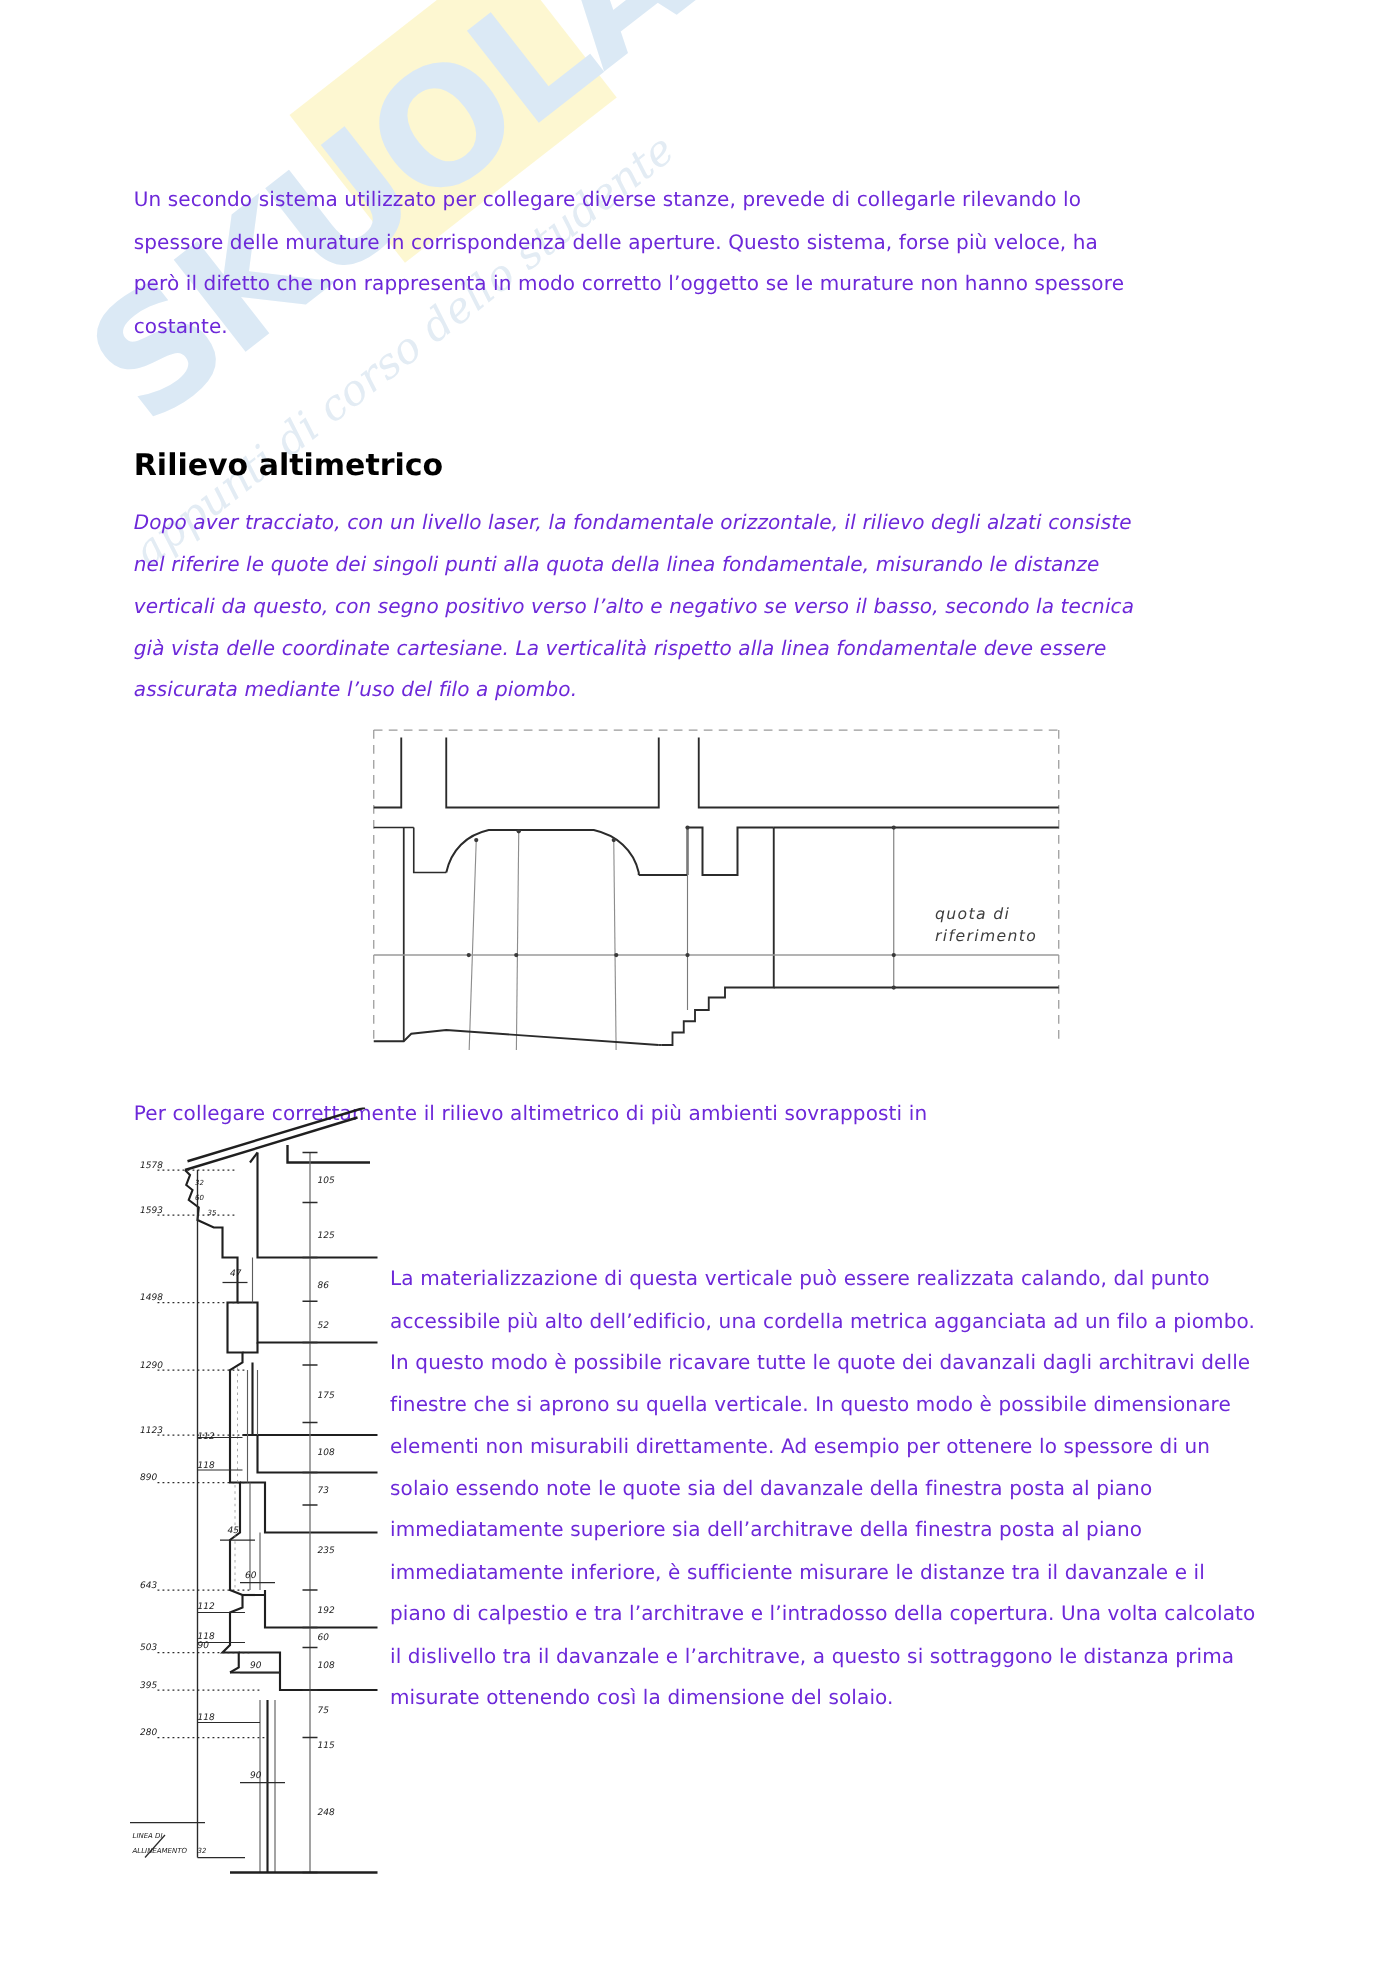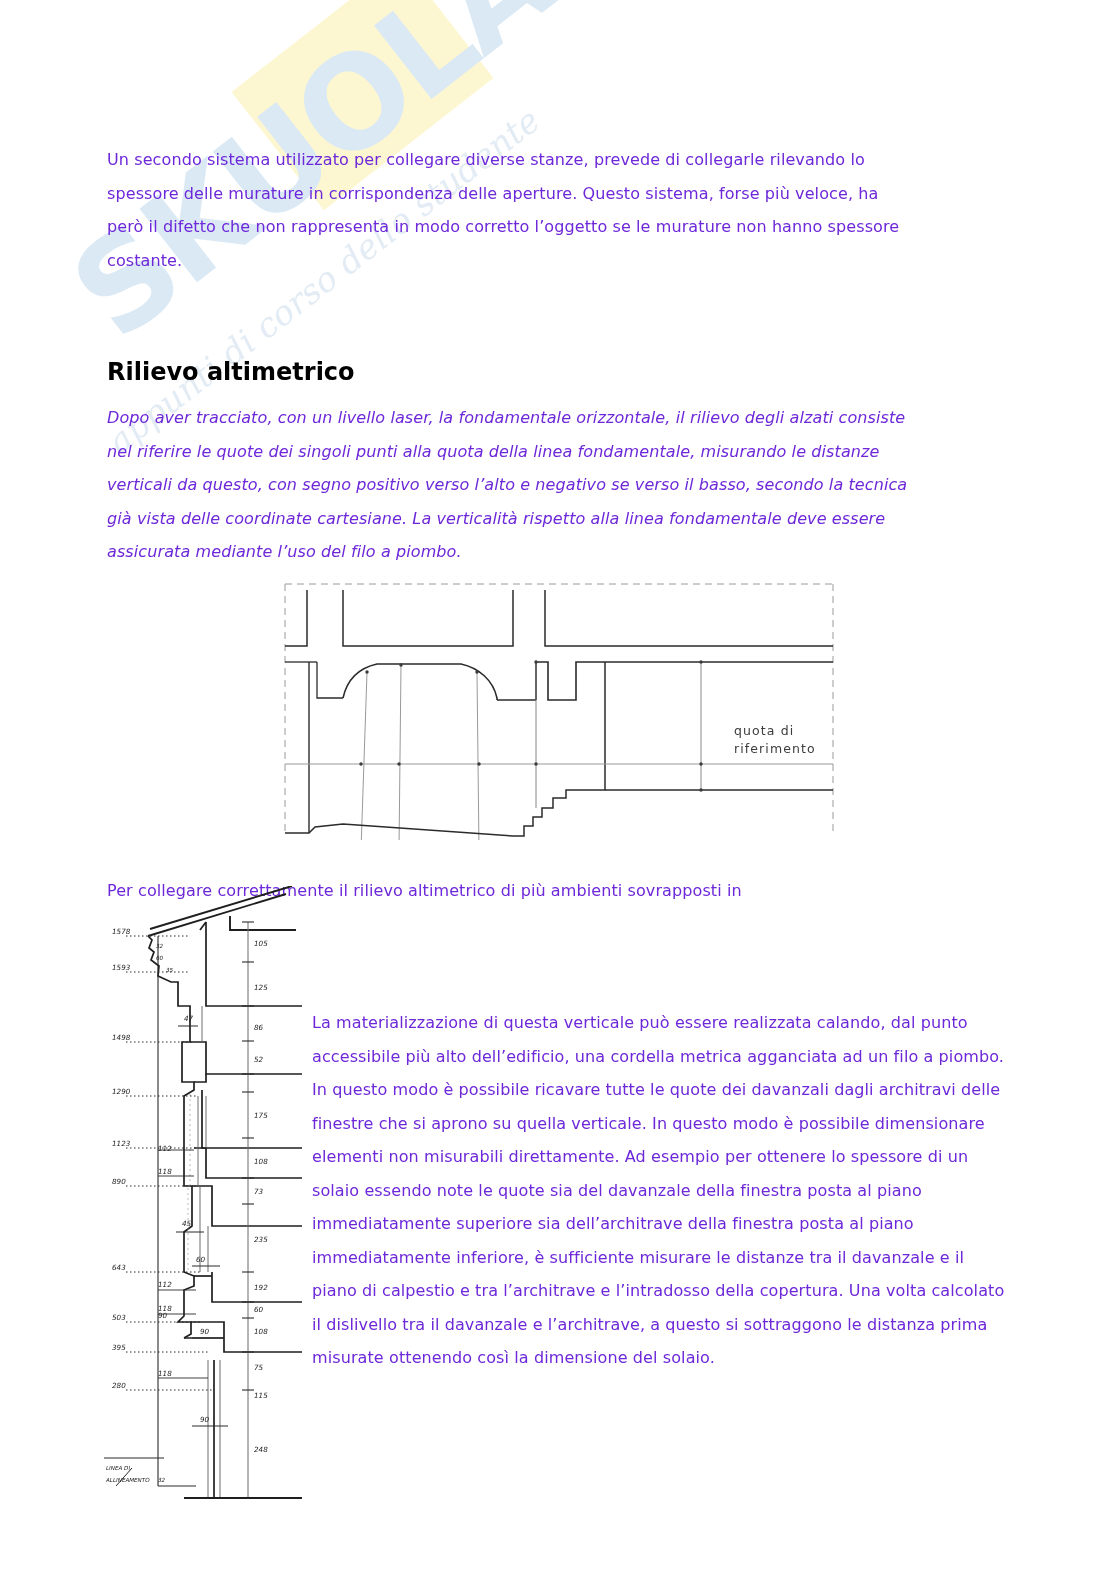--- a/index.html
+++ b/index.html
@@ -82,25 +82,26 @@
     color: #000000;
   }
   .p2 { left: 107px; top: 385px; width: 820px; font-style: italic; }
   .p3 { left: 107px; top: 858px; width: 860px; }
   .p3-indent { margin-left: 207px; display: block; }
   .p4 { left: 312px; top: 990px; width: 700px; }
 
   
   #fig-elevation {
     position: absolute;
-    left: 281px;
+    left: 295px;
     top: 578px;
     width: 556px;
     height: 262px;
     z-index: 2;
+    font-style: italic;
   }
   
   #fig-section {
     position: absolute;
     left: 96px;
     top: 886px;
     width: 210px;
     height: 622px;
     z-index: 2;
     font-style: italic;

